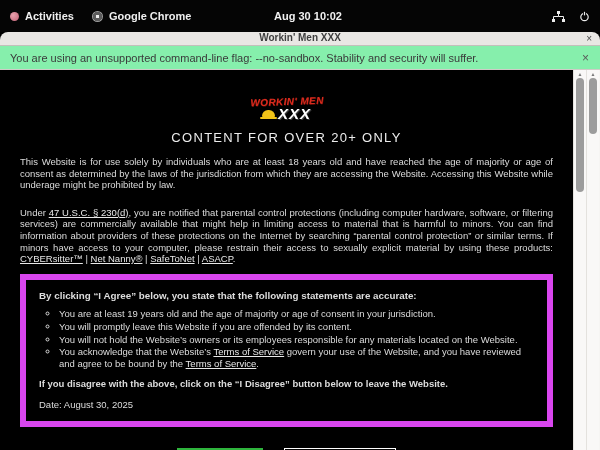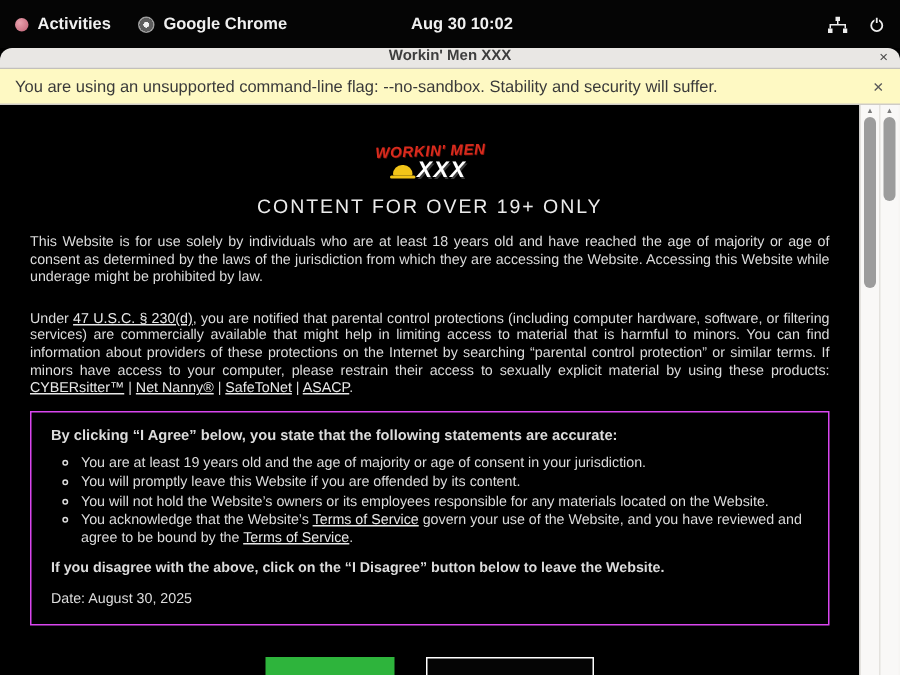--- a/index.html
+++ b/index.html
@@ -27,21 +27,21 @@
 
   
   .titlebar{height:14px;background:#e9e7e4;border-bottom:1px solid #c3c0bb;
     border-radius:8px 8px 0 0;position:relative;display:flex;
     align-items:flex-start;justify-content:center;}
   .titlebar .wtitle{font-size:10px;font-weight:700;color:#3e3e3e;}
   .titlebar .wclose{position:absolute;right:8px;top:0;font-size:10px;
     color:#4a4a4a;cursor:pointer;line-height:14px;}
 
   
-  .infobar{height:24px;background:#fef9c3;border-bottom:1px solid #cfccc7;
+  .infobar{height:24px;background:#86efac;border-bottom:1px solid #cfccc7;
     display:flex;align-items:center;padding:0 10px;position:relative;}
   .infobar .imsg{font-size:11px;color:#3a3a3a;}
   .infobar .iclose{position:absolute;right:11px;font-size:12px;color:#5a5a5a;cursor:pointer;}
 
   
   .content{position:relative;height:392px;display:flex;}
   .page{width:573px;height:100%;background:#000;color:#dcdcdc;overflow:hidden;}
 
   
   .logo{margin:26px auto 0;width:100px;text-align:center;}
@@ -55,21 +55,21 @@
     letter-spacing:1px;text-shadow:1px 1px 0 #3a3a3a;}
 
   .heading{margin-top:8px;text-align:center;font-size:13px;letter-spacing:1.3px;
     color:#ececec;font-weight:500;}
 
   .para{margin:11px 20px 0;font-size:9.5px;line-height:11.6px;
     text-align:justify;color:#dcdcdc;}
   .para.second{margin-top:16px;}
   a.plink{color:#e8e8e8;text-decoration:underline;cursor:pointer;}
 
-  .box{margin:9px 20px 0;border:1px solid #d946ef;padding:10px 13px;
+  .box{margin:9px 20px 0;border:6px solid #d946ef;padding:10px 13px;
     font-size:9.5px;line-height:11.6px;color:#dcdcdc;}
   .box-intro{font-weight:700;font-size:9.8px;}
   .box ul{margin:7px 0 0;padding-left:20px;list-style:circle;}
   .box li{margin-bottom:1px;}
   .box-disagree{font-weight:700;margin-top:9px;}
   .box-date{margin-top:9px;}
 
   .buttons{display:flex;justify-content:center;gap:21px;margin-top:21px;}
   .btn{height:46px;display:flex;align-items:center;justify-content:center;
     font-size:14px;font-weight:700;letter-spacing:1px;color:#fff;cursor:pointer;
@@ -136,21 +136,21 @@
   <div class="page">
 
     <div class="logo">
       <div class="logo-top">WORKIN' MEN</div>
       <div class="logo-bottom">
         <span class="hat"></span>
         <span class="logo-xxx">XXX</span>
       </div>
     </div>
 
-    <div class="heading">CONTENT FOR OVER 19+ ONLY</div>
+    <div class="heading">CONTENT FOR OVER 20+ ONLY</div>
 
     <p class="para">This Website is for use solely by individuals who are at least 18 years old and have reached the age of majority or age of consent as determined by the laws of the jurisdiction from which they are accessing the Website. Accessing this Website while underage might be prohibited by law.</p>
 
     <p class="para second"><span>Under </span><a class="plink">47 U.S.C. § 230(d)</a><span>, you are notified that parental control protections (including computer hardware, software, or filtering services) are commercially available that might help in limiting access to material that is harmful to minors. You can find information about providers of these protections on the Internet by searching “parental control protection” or similar terms. If minors have access to your computer, please restrain their access to sexually explicit material by using these products: </span><a class="plink">CYBERsitter™</a><span> | </span><a class="plink">Net Nanny®</a><span> | </span><a class="plink">SafeToNet</a><span> | </span><a class="plink">ASACP</a><span>.</span></p>
 
     <div class="box">
       <div class="box-intro">By clicking “I Agree” below, you state that the following statements are accurate:</div>
       <ul>
         <li>You are at least 19 years old and the age of majority or age of consent in your jurisdiction.</li>
         <li>You will promptly leave this Website if you are offended by its content.</li>

